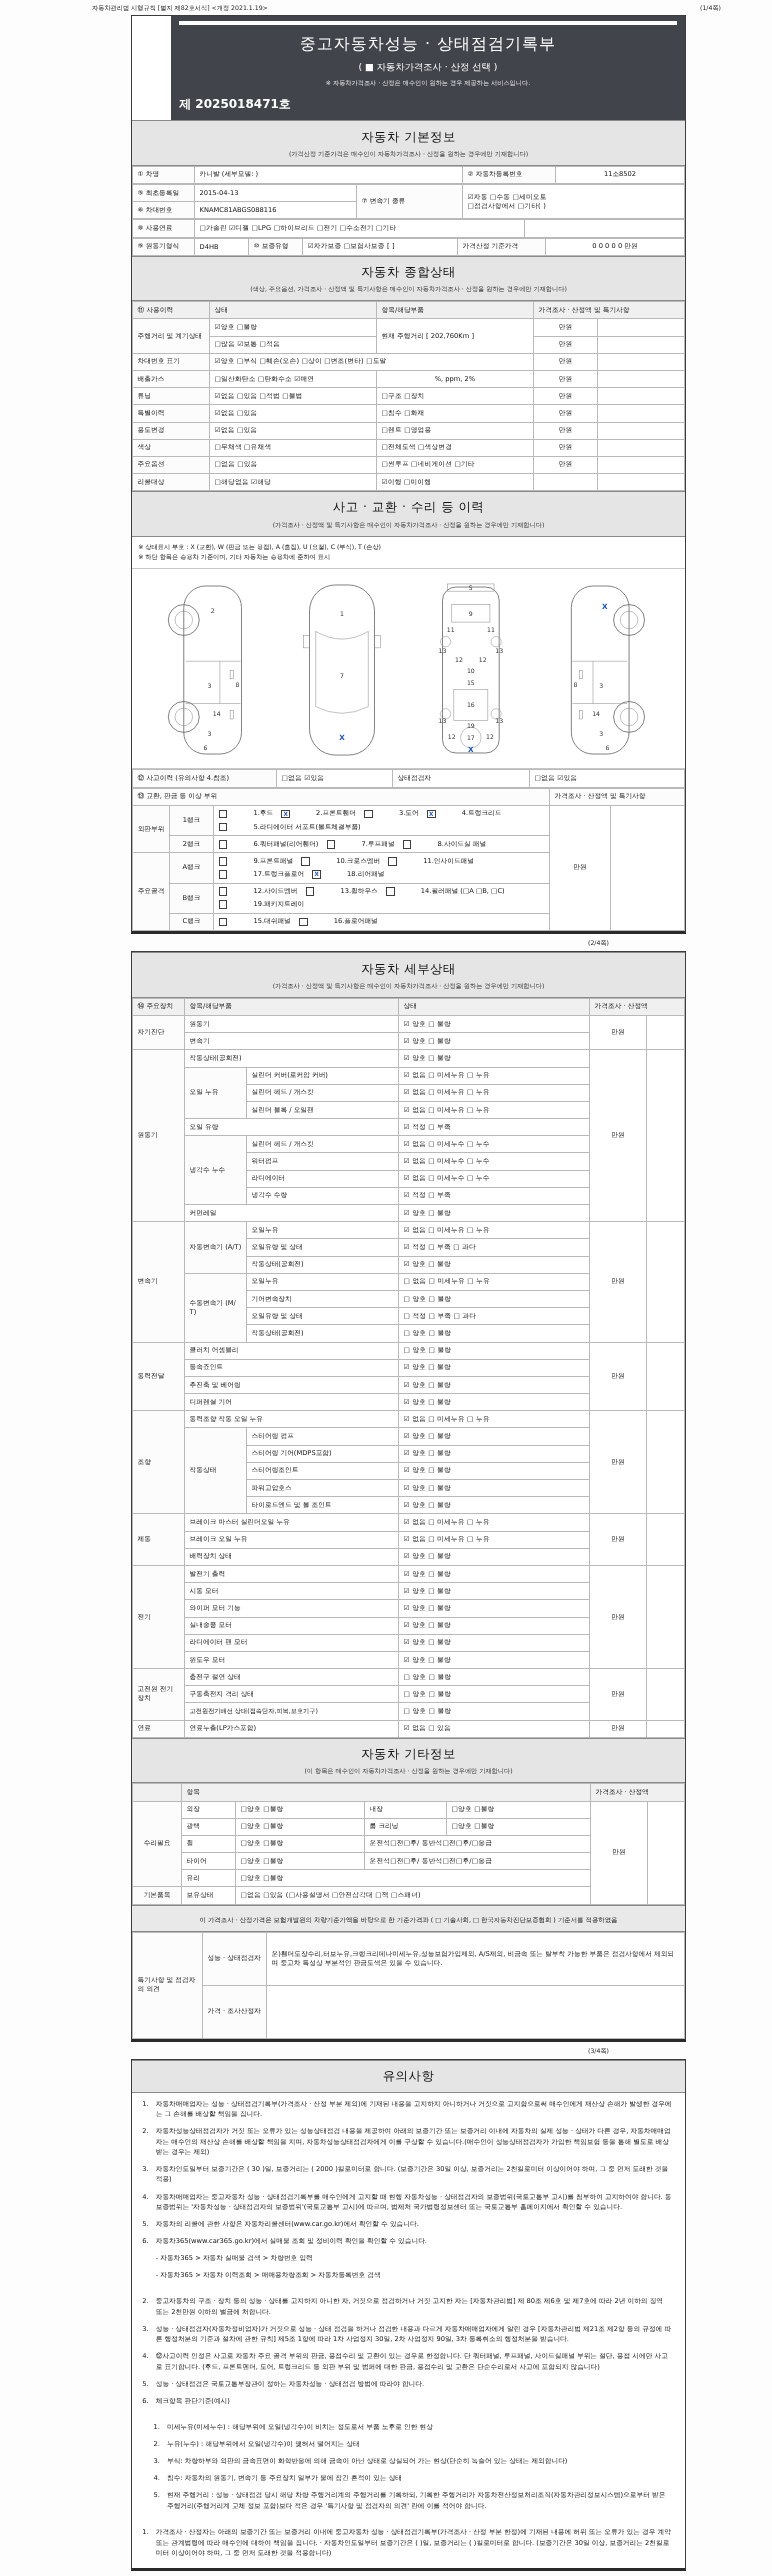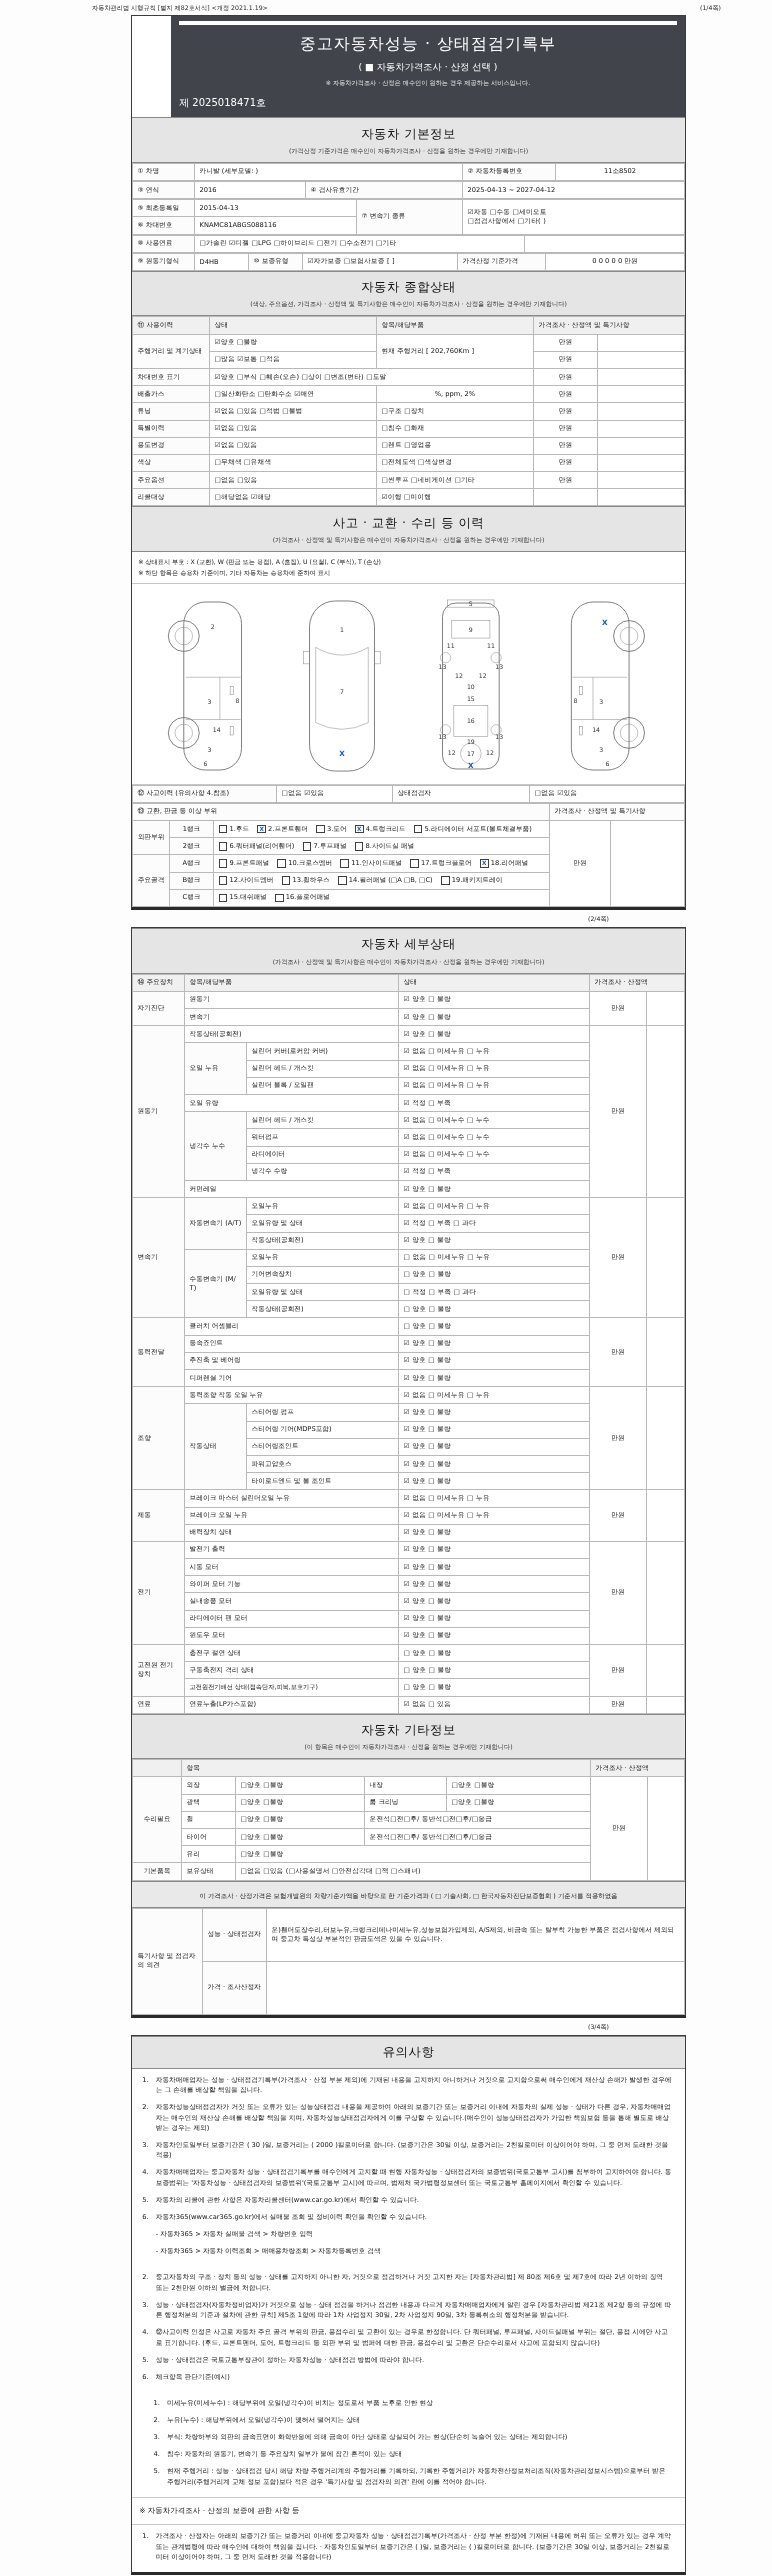--- a/index.html
+++ b/index.html
@@ -7,37 +7,37 @@
   .topnote{display:flex;justify-content:space-between;font-size:6.2px;color:#222;padding:4.1px 52px 2.1px 92px;}
   .sheet{width:555px;margin-left:131px;}
   .block{border:1px solid #3c3c3c;border-bottom:3.6px solid #2a2a2a;background:#fff;margin-bottom:2.1px;}
   .pgmark{text-align:right;font-size:6.2px;padding:3.1px 77px 3.1px 0;color:#222;}
   
   .dark{background:#41454b;color:#fff;padding:4.1px 7.2px 6.2px;margin-left:39px;}
   .stripe{height:3.6px;background:#fff;margin:1px 1px 9.3px;}
   .title{text-align:center;font-size:16px;letter-spacing:1px;}
   .subtitle{text-align:center;font-size:9.3px;margin-top:6.2px;}
   .svcnote{text-align:center;font-size:6.2px;margin-top:4.6px;color:#e8e8e8;}
-  .docno{font-size:10px;margin:8.2px 0 1px 1px;font-weight:normal;}
+  .docno{font-size:12px;margin:8.2px 0 1px 1px;font-weight:bold;}
   
   .band{background:#e5e5e5;border-top:0.5px solid #8a8a8a;border-bottom:0.5px solid #8a8a8a;text-align:center;padding:7.2px 0 6.2px;}
   .band h2{margin:0;font-size:12.4px;font-weight:normal;letter-spacing:0.5px;}
   .bnote{font-size:6.2px;margin-top:4.1px;color:#333;}
   
   table{border-collapse:collapse;width:100%;font-size:6.7px;table-layout:fixed;}
   td{border:0.5px solid #b9b9b9;padding:3.6px 4.6px;vertical-align:middle;word-break:break-all;}
   .hd{background:#f0f0f0;}
   .lab{background:#fcfcfc;}
   .ct{text-align:center;}
   .chks{letter-spacing:0.2px;}
   .small{font-size:6.2px;}
   .noteline{font-size:6.2px;padding:5.2px 6.2px;border-bottom:0.5px solid #c7c7c7;line-height:1.7;}
   
   .optwrap{display:flex;flex-wrap:wrap;row-gap:4.1px;}
-  .opt{display:inline-flex;align-items:center;margin-right:8.2px;white-space:nowrap;}
+  .opt{display:inline-flex;align-items:center;margin-right:8.2px;white-space:nowrap;gap:24px;}
   .bx{display:inline-block;width:6.7px;height:6.7px;border:0.8px solid #3f3f3f;margin-right:2.1px;font-size:5.7px;line-height:6.2px;text-align:center;color:#1a56c4;font-weight:bold;font-style:normal;background:#fff;}
   
   .diagwrap{padding:7.2px 0 3.1px;border-bottom:0.5px solid #c7c7c7;text-align:center;}
   .diag{stroke:#666;fill:none;stroke-width:1.6;}
   .diag2{stroke:#888;fill:none;stroke-width:1;}
   .numlab{font-size:12px;fill:#333;text-anchor:middle;}
   .xm{font-size:14px;fill:#1a56c4;font-weight:bold;text-anchor:middle;}
   
   .finalbar{background:#e9e9e9;border-top:0.5px solid #8a8a8a;border-bottom:0.5px solid #8a8a8a;text-align:center;padding:6.2px 0 5.2px;}
   .finalrow{font-size:10.3px;font-weight:bold;}
@@ -80,36 +80,20 @@
           <col style="width:268px">
           <col style="width:93px">
           <col>
         </colgroup>
       <tbody>
           <tr>
         <td class="lab">① 차명</td>
         <td>카니발 (세부모델: )</td>
         <td class="lab">② 자동차등록번호</td>
         <td class="ct">11소8502</td>
-      </tr>
-    </tbody>
-      </table>
-    <table>
-      <colgroup>
-          <col style="width:62px">
-          <col style="width:111px">
-          <col style="width:157px">
-          <col>
-        </colgroup>
-      <tbody>
-          <tr>
-        <td class="lab">③ 연식</td>
-        <td>2016</td>
-        <td class="lab">④ 검사유효기간</td>
-        <td>2025-04-13 ~ 2027-04-12</td>
       </tr>
     </tbody>
       </table>
     <table>
       <colgroup>
           <col style="width:62px">
           <col style="width:162px">
           <col style="width:106px">
           <col>
         </colgroup>
@@ -890,21 +874,20 @@
         </div>
         <div class="nitem">
           <span class="nn">4.</span>
           <span>침수: 자동차의 원동기, 변속기 등 주요장치 일부가 물에 잠긴 흔적이 있는 상태</span>
         </div>
         <div class="nitem">
           <span class="nn">5.</span>
           <span>현재 주행거리 : 성능 · 상태점검 당시 해당 차량 주행거리계의 주행거리를 기록하되, 기록한 주행거리가 자동차전산정보처리조직(자동차관리정보시스템)으로부터 받은 주행거리(주행거리계 교체 정보 포함)보다 적은 경우 '특기사항 및 점검자의 의견' 란에 이를 적어야 합니다.</span>
         </div>
       </div>
-    <div class="nsec" style="border-top:0.5px solid #ccc">※ 자동차가격조사 · 산정의 보증에 관한 사항 등</div>
     <div class="nlist">
 
     <div class="nitem">
           <span class="nn">1.</span>
           <span>가격조사 · 산정자는 아래의 보증기간 또는 보증거리 이내에 중고자동차 성능 · 상태점검기록부(가격조사 · 산정 부분 한정)에 기재된 내용에 허위 또는 오류가 있는 경우 계약 또는 관계법령에 따라 매수인에 대하여 책임을 집니다. · 자동차인도일부터 보증기간은 (      )일, 보증거리는 (      )킬로미터로 합니다. (보증기간은 30일 이상, 보증거리는 2천킬로미터 이상이어야 하며, 그 중 먼저 도래한 것을 적용합니다)</span>
         </div>
       </div>
 
   </div>
 

